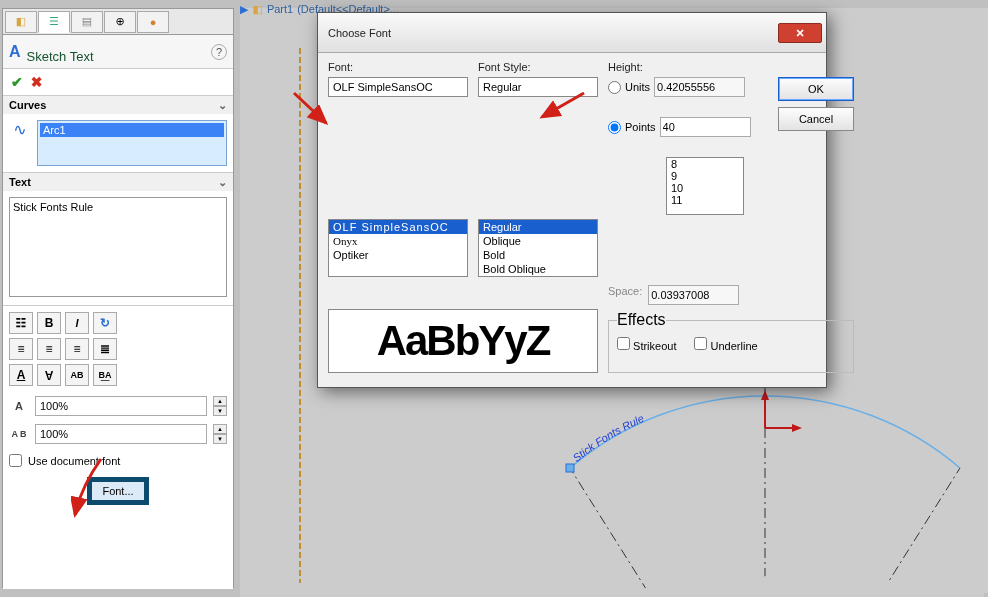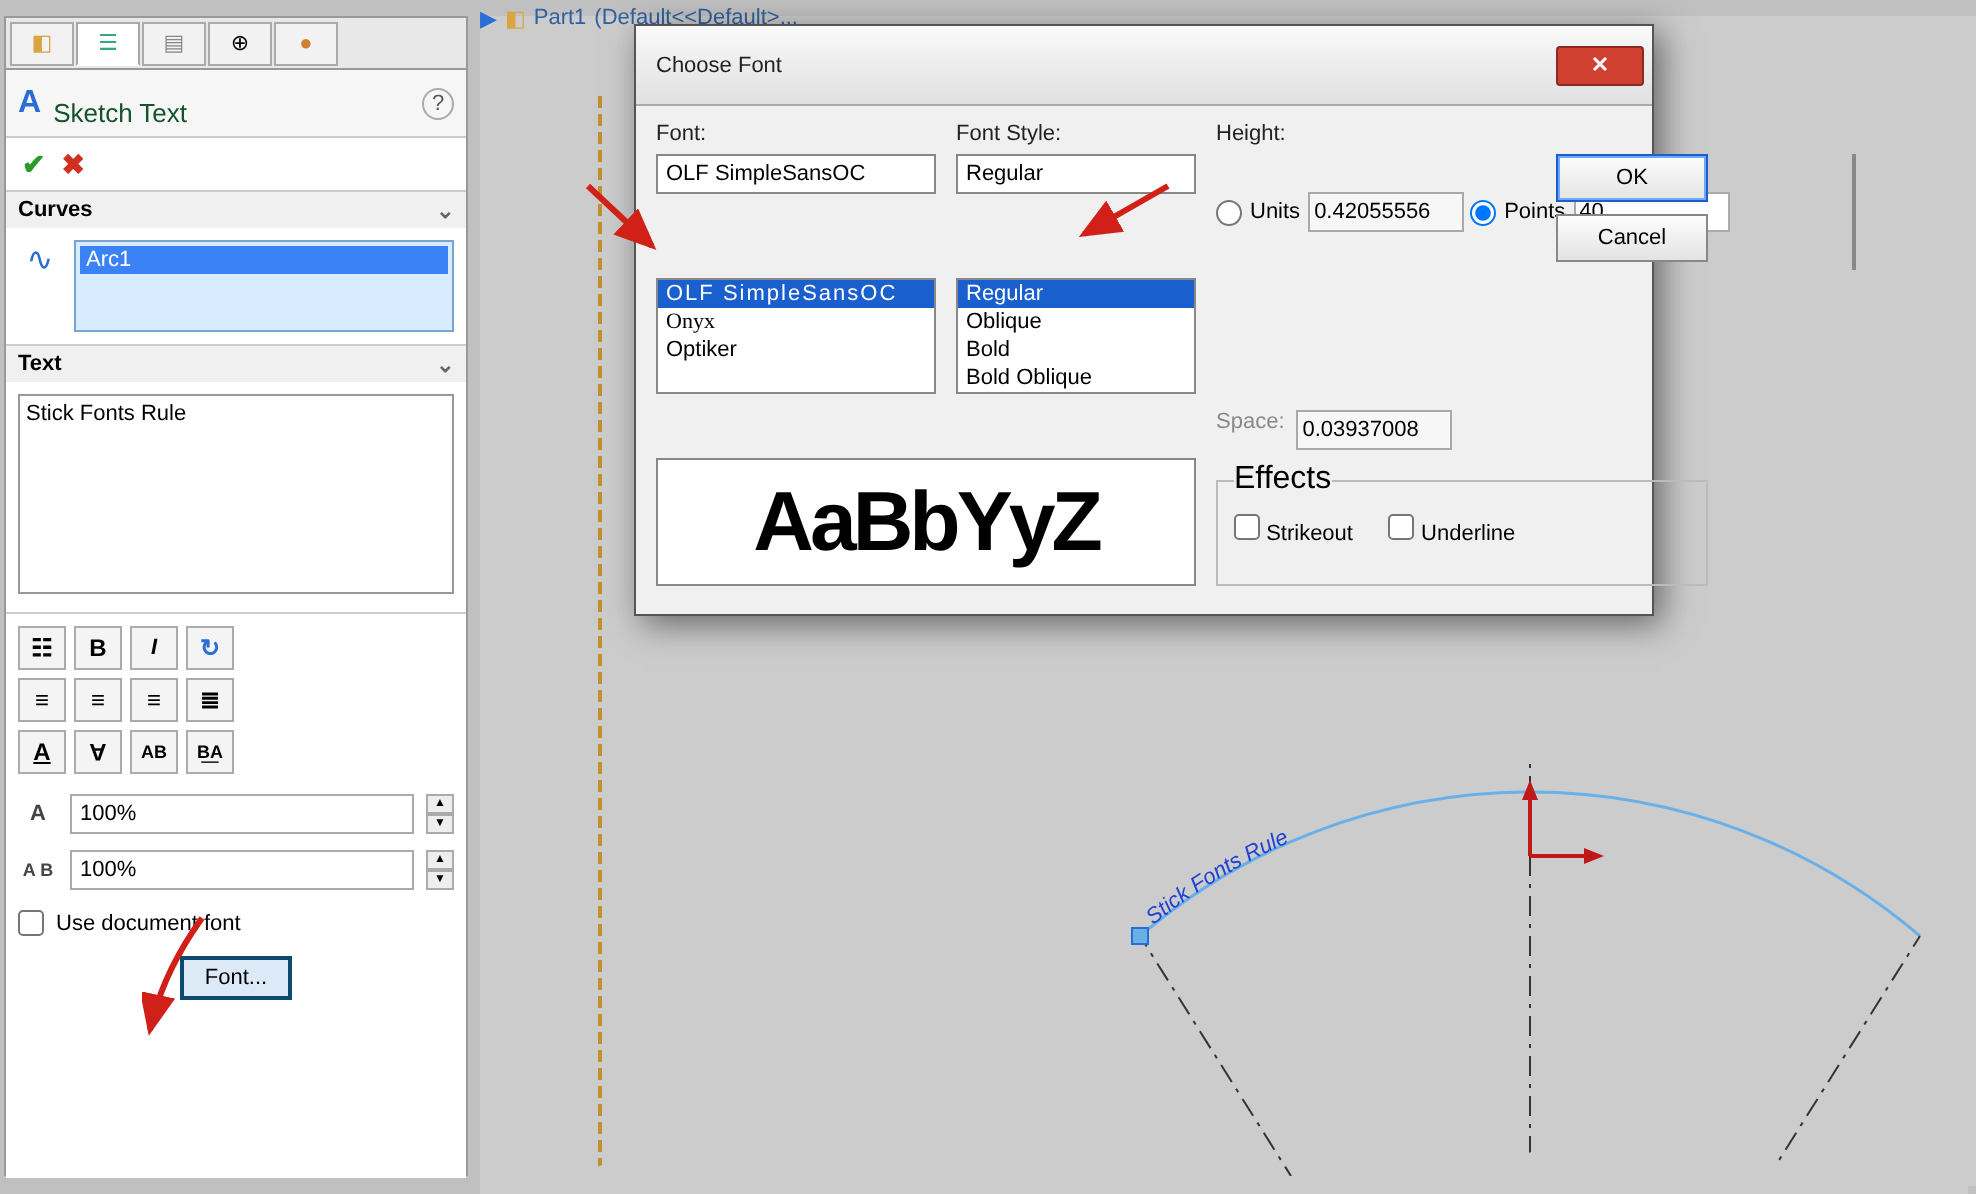--- a/index.html
+++ b/index.html
@@ -37,21 +37,21 @@
 .tbtn { width: 24px; height: 22px; border: 1px solid #aaa; background: #f4f4f4; display: flex; align-items: center; justify-content: center; cursor: pointer; font-size: 12px; font-weight: bold; }
 
 .scale-row { display: flex; align-items: center; gap: 6px; padding: 4px 6px; }
 .scale-row .lbl { width: 20px; text-align: center; font-weight: bold; color: #444; }
 .scale-input { flex: 1; height: 20px; border: 1px solid #aaa; padding: 2px 4px; }
 .spinner { width: 14px; display: flex; flex-direction: column; }
 .spinner span { height: 10px; border: 1px solid #aaa; font-size: 6px; text-align: center; line-height: 8px; background: #eee; cursor: pointer; }
 
 .check-row { display: flex; gap: 6px; align-items: center; padding: 6px; }
 .font-btn-row { text-align: center; padding: 4px 0 10px 0; }
-.font-btn { border: 2px solid #0c4a6e; background: #dceaf7; padding: 3px 10px; cursor: pointer; }
+.font-btn { border: 5px solid #0c4a6e; background: #dceaf7; padding: 3px 10px; cursor: pointer; }
 
 
 .red-arrow-lp { position: absolute; left: 68px; top: 448px; pointer-events: none; }
 
 
 .torn-left { position: absolute; left: 0; bottom: -2px; width: 100%; height: 20px; background: #fff; clip-path: polygon(0 0,8% 45%,16% 10%,24% 55%,32% 15%,40% 50%,48% 12%,56% 48%,64% 8%,72% 50%,80% 14%,88% 52%,96% 10%,100% 40%,100% 100%,0 100%); }
 
 
 .viewport { position: absolute; left: 240px; top: 8px; right: 4px; bottom: 4px; background: #cccccc; }
 .viewport svg { position: absolute; left: 0; top: 0; }
@@ -68,23 +68,23 @@
 .dlg-title span { flex: 1; color: #222; }
 .dlg-close { width: 44px; height: 20px; background: #d04030; border: 1px solid #8a2a20; border-radius: 2px; color: #fff; text-align: center; line-height: 18px; font-weight: bold; cursor: pointer; }
 .dlg-body { padding: 8px 10px 14px 10px; display: grid; grid-template-columns: 140px 120px 160px 76px; gap: 4px 10px; position: relative; }
 
 .col-label { color: #222; }
 .dlg-input { width: 100%; height: 20px; border: 1px solid #888; padding: 2px 4px; }
 .list-box { width: 100%; height: 58px; border: 1px solid #888; background: #fff; overflow: hidden; }
 .list-box .li { padding: 1px 4px; white-space: nowrap; }
 .list-box .li.sel { background: #1a5fce; color: #fff; }
 
-.height-group { display: flex; gap: 3px; }
+.height-group { display: flex; flex-direction: column; gap: 20px; }
 .radio-row { display: flex; align-items: center; gap: 4px; }
-.hval { width: 78px; height: 20px; border: 1px solid #aaa; padding: 2px; background: #f7f7f7; }
+.hval { width: 91px; height: 20px; border: 1px solid #aaa; padding: 2px; background: #f7f7f7; }
 .hval.on { background: #fff; }
 .size-list { height: 58px; border: 1px solid #888; background: #fff; width: 78px; overflow: hidden; }
 .size-list .li { padding: 0 4px; }
 
 .btn-col { display: flex; flex-direction: column; gap: 6px; }
 .win-btn { height: 24px; border: 1px solid #888; background: linear-gradient(#fdfdfd,#e3e3e3); cursor: pointer; }
 .win-btn.default { border: 1px solid #1a5fce; box-shadow: 0 0 0 1px #6fa8ff inset; }
 
 .sample-label { grid-column: 1 / 3; margin-top: 4px; color: #222; }
 .sample-box { grid-column: 1 / 3; height: 64px; border: 1px solid #888; background: #fff; display: flex; align-items: center; justify-content: center; font-size: 42px; font-weight: 900; letter-spacing: -2px; font-family: "Arial Black", sans-serif; }

